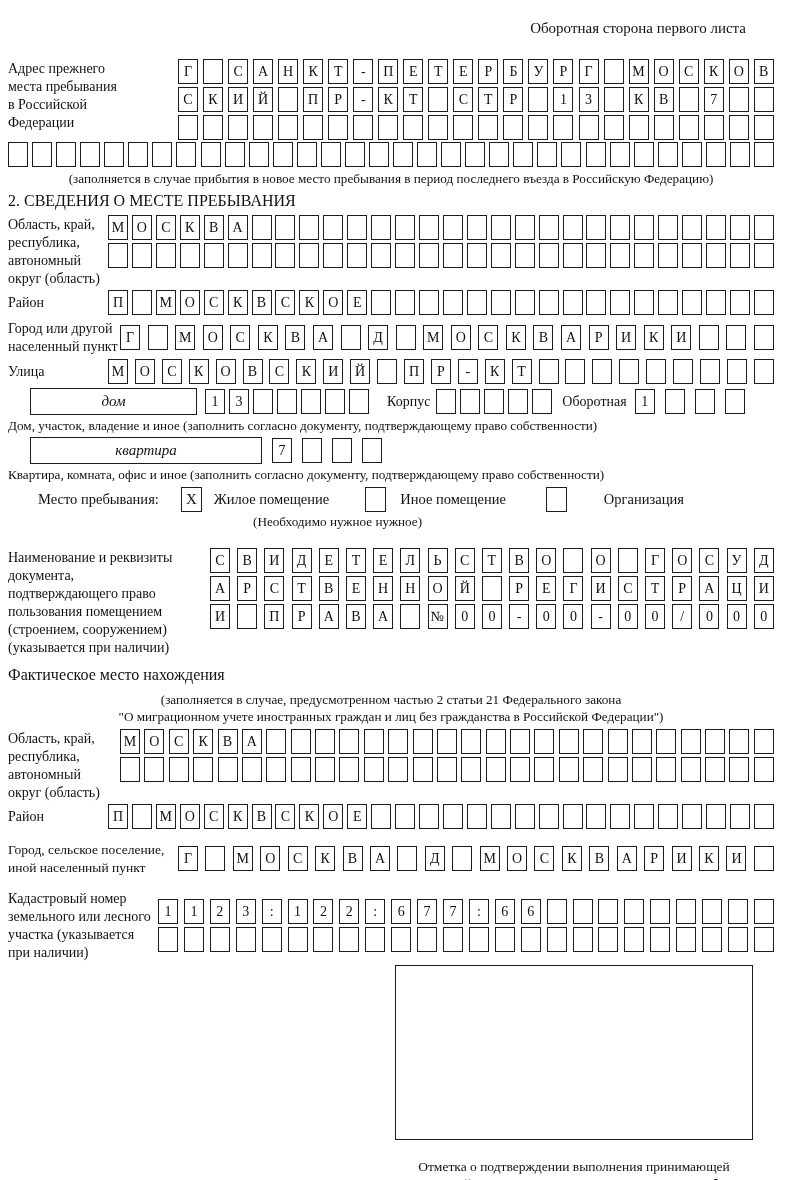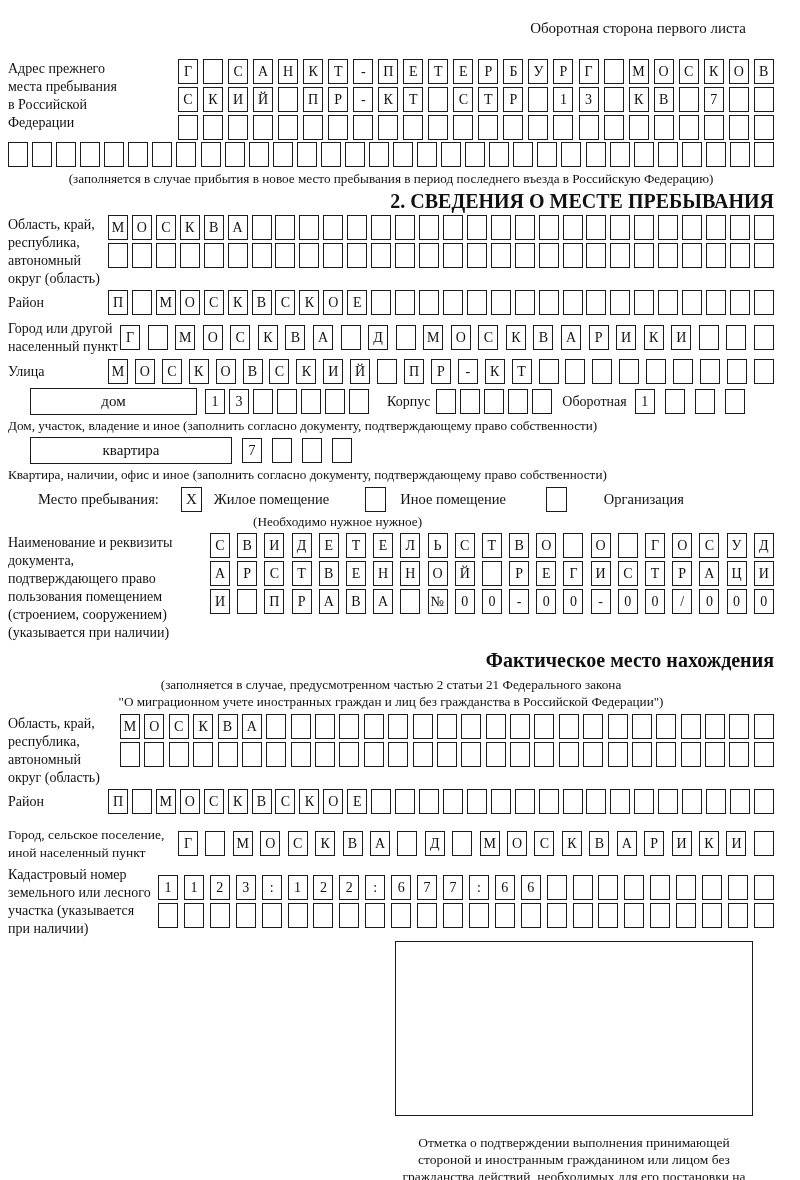--- a/index.html
+++ b/index.html
@@ -18,24 +18,24 @@
   .boxrow{ display:flex; justify-content:space-between; flex:1 1 auto; min-width:0; }
   .cbox{ box-sizing:border-box; flex:0 0 auto; width:20px; height:25px;
          border:1.7px solid #1c1c1c; display:flex; align-items:center; justify-content:center;
          font-size:14px; }
   .fullw{ margin-top:2px; }
 
   .cap{ font-size:13.2px; line-height:17px; }
   .cap.center{ text-align:center; }
   .cap.left{ }
 
-  .stitle{ text-align:right; font-weight:bold; font-size:20px; line-height:20px; }
+  .stitle{ text-align:left; font-weight:normal; font-size:16px; line-height:20px; }
 
   .bigbox{ box-sizing:border-box; height:27px; border:1.7px solid #1c1c1c;
-           display:flex; align-items:center; justify-content:center; font-size:15px; flex:none; }
+           display:flex; align-items:center; justify-content:center; font-size:15px; flex:none;font-style:italic; }
   .inlineboxes{ display:flex; gap:4px; flex:none; }
   .inlineboxes.sp{ gap:10px; }
   .inlineboxes .cbox{ }
 
   .domrow{ display:flex; align-items:center; margin-left:22px; margin-top:4px; }
   .kvrow{ display:flex; align-items:center; margin-left:22px; margin-top:3px; }
 
   .mestorow{ display:flex; align-items:center; margin-left:30px; margin-top:4px; font-size:14.5px; }
   .chbox{ box-sizing:border-box; width:21px; height:25px; border:1.7px solid #1c1c1c;
           display:flex; align-items:center; justify-content:center; font-size:15px; flex:none; }
@@ -356,42 +356,42 @@
     <div class="inlineboxes sp" style="margin-left:8px">
         <div class="cbox">1</div>
         <div class="cbox"></div>
         <div class="cbox"></div>
         <div class="cbox"></div>
       </div>
   </div>
   <div class="cap left" style="margin-top:2px">Дом, участок, владение и иное (заполнить согласно документу, подтверждающему право собственности)</div>
 
   <div class="kvrow">
-    <div class="bigbox" style="width:202px">квартира</div>
+    <div class="bigbox" style="width:232px">квартира</div>
     <div class="inlineboxes sp" style="margin-left:10px">
         <div class="cbox">7</div>
         <div class="cbox"></div>
         <div class="cbox"></div>
         <div class="cbox"></div>
       </div>
   </div>
-  <div class="cap left" style="margin-top:2px">Квартира, наличии, офис и иное (заполнить согласно документу, подтверждающему право собственности)</div>
+  <div class="cap left" style="margin-top:2px">Квартира, комната, офис и иное (заполнить согласно документу, подтверждающему право собственности)</div>
 
   <div class="mestorow">
     <span>Место пребывания:</span>
     <div class="chbox" style="margin-left:22px">X</div>
     <span style="margin-left:12px">Жилое помещение</span>
     <div class="chbox" style="margin-left:36px"></div>
     <span style="margin-left:14px">Иное помещение</span>
     <div class="chbox" style="margin-left:40px"></div>
     <span style="margin-left:37px">Организация</span>
   </div>
   <div class="cap" style="margin-left:245px;margin-top:1px">(Необходимо нужное нужное)</div>
 
-  <div class="fieldrow" style="margin-top:3px">
+  <div class="fieldrow" style="margin-top:18px">
     <div class="flabel" style="width:202px;padding-right:27px">Наименование и реквизиты документа, подтверждающего право пользования помещением (строением, сооружением) (указывается при наличии)</div>
     <div class="rows">
       <div class="boxrow">
           <div class="cbox">С</div>
           <div class="cbox">В</div>
           <div class="cbox">И</div>
           <div class="cbox">Д</div>
           <div class="cbox">Е</div>
           <div class="cbox">Т</div>
           <div class="cbox">Е</div>
@@ -582,21 +582,21 @@
         <div class="cbox">В</div>
         <div class="cbox">А</div>
         <div class="cbox">Р</div>
         <div class="cbox">И</div>
         <div class="cbox">К</div>
         <div class="cbox">И</div>
         <div class="cbox"></div>
       </div>
   </div>
 
-  <div class="fieldrow center-v" style="margin-top:3px">
+  <div class="fieldrow center-v" style="margin-top:12px">
     <div class="flabel" style="width:150px;padding-right:2px">Кадастровый номер земельного или лесного участка (указывается при наличии)</div>
     <div class="rows">
       <div class="boxrow">
           <div class="cbox">1</div>
           <div class="cbox">1</div>
           <div class="cbox">2</div>
           <div class="cbox">3</div>
           <div class="cbox">:</div>
           <div class="cbox">1</div>
           <div class="cbox">2</div>

